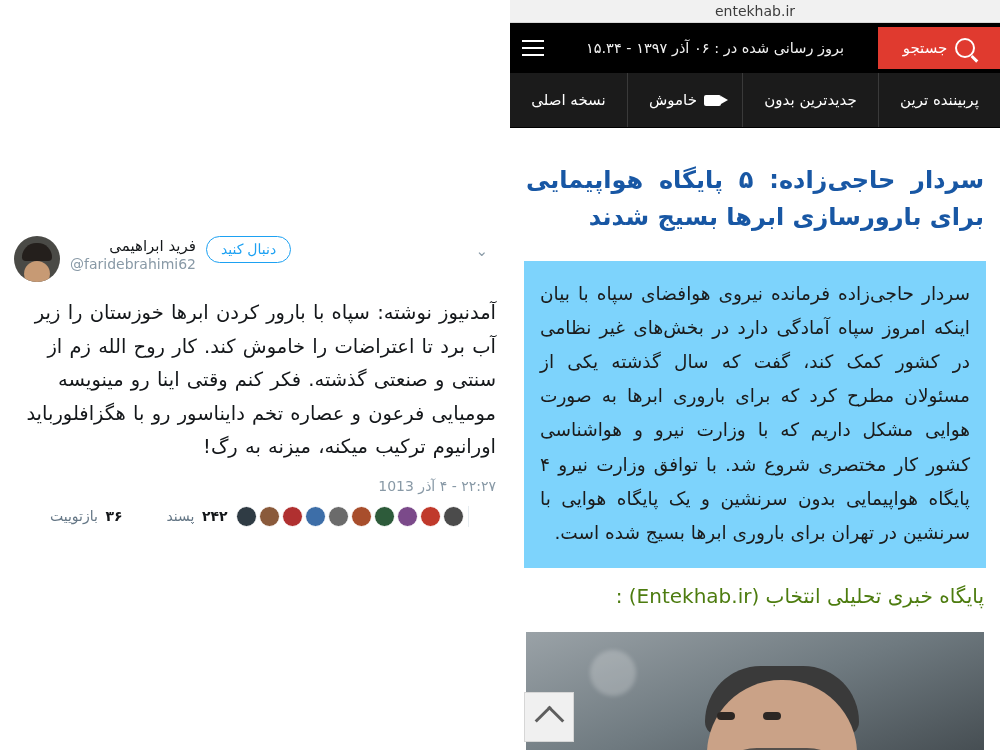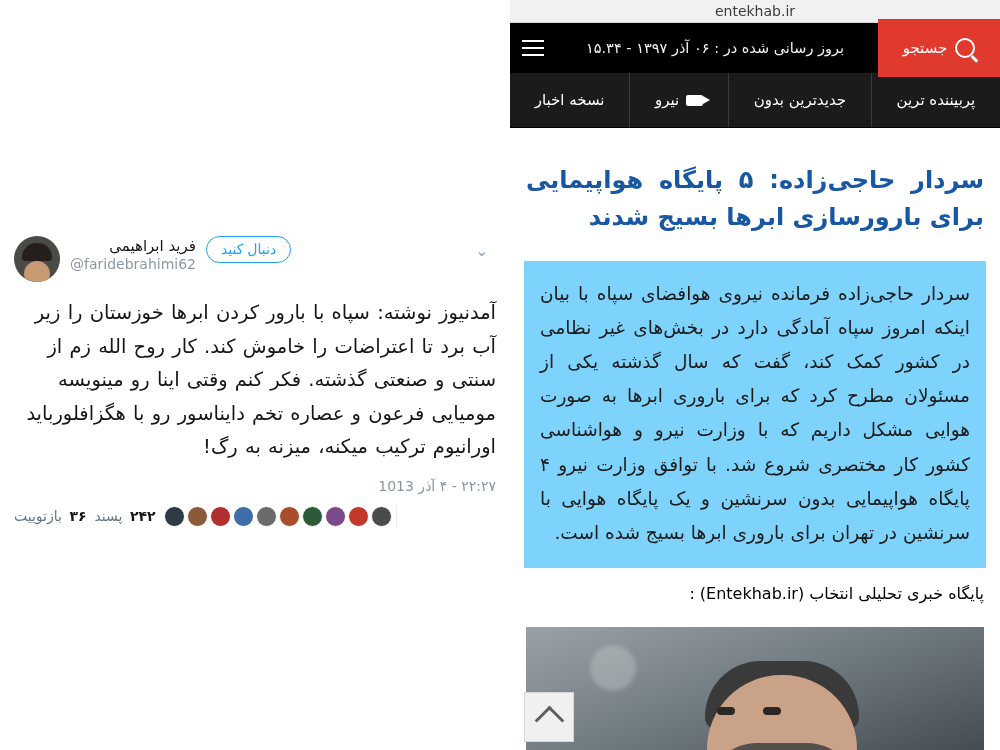--- a/index.html
+++ b/index.html
@@ -132,21 +132,21 @@
     align-items: center;
     gap: 8px;
     font-size: 14px;
     color: #14171a;
     border-top: 0;
   }
   .stat {
     white-space: nowrap;
   }
   .stat .num { font-weight: bold; }
-  .stat .lbl { color: #657786; margin-right: 3px; }
+  .stat .lbl { color: #657786; margin-right: 3px; margin-left: 36px; }
   .likers {
     display: flex;
     flex-direction: row-reverse;
     margin-right: 10px;
     padding-right: 2px;
     border-right: 1px solid #e6ecf0;
   }
   .likers .dot {
     width: 19px;
     height: 19px;
@@ -208,21 +208,21 @@
     text-align: center;
     font-size: 14.5px;
     color: #f2f2f2;
     direction: rtl;
     order: 2;
     padding-right: 4px;
   }
   .search-box {
     order: 1;
     width: 122px;
-    height: 58px;
+    height: 42px;
     background: #e03a2f;
     display: flex;
     flex-direction: row-reverse;
     align-items: center;
     justify-content: center;
     gap: 8px;
     cursor: pointer;
   }
   .search-box .lbl {
     font-size: 15px;
@@ -301,22 +301,22 @@
     direction: rtl;
     text-align: justify;
     font-size: 18.5px;
     line-height: 1.85;
     color: #1b1b1b;
   }
   .source-line {
     margin: 16px 16px 24px 16px;
     direction: rtl;
     text-align: right;
-    font-size: 16px;
-    color: #000000;
+    font-size: 20px;
+    color: #4d7c0f;
   }
   .source-line .lat { direction: ltr; unicode-bidi: embed; }
   .photo {
     margin: 0 16px;
     height: 200px;
     background: linear-gradient(160deg, #9aa2a7 0%, #6f7a80 40%, #2e3438 100%);
     position: relative;
     overflow: hidden;
   }
   .photo .head {
@@ -463,24 +463,24 @@
 
     <div class="navtabs">
       <div class="navtab">
         <span>پربیننده ترین</span>
       </div>
       <div class="navtab">
         <span>جدیدترین بدون</span>
       </div>
       <div class="navtab">
         <span class="cam-icon"></span>
-        <span>نیرو</span>
+        <span>خاموش</span>
       </div>
       <div class="navtab">
-        <span>نسخه اخبار</span>
+        <span>نسخه اصلی</span>
       </div>
     </div>
 
     <h1 class="headline">سردار حاجی‌زاده: ۵ پایگاه هواپیمایی برای بارورسازی ابرها بسیج شدند</h1>
 
     <div class="lead">سردار حاجی‌زاده فرمانده نیروی هوافضای سپاه با بیان اینکه امروز سپاه آمادگی دارد در بخش‌های غیر نظامی در کشور کمک کند، گفت که سال گذشته یکی از مسئولان مطرح کرد که برای باروری ابرها به صورت هوایی مشکل داریم که با وزارت نیرو و هواشناسی کشور کار مختصری شروع شد. با توافق وزارت نیرو ۴ پایگاه هواپیمایی بدون سرنشین و یک پایگاه هوایی با سرنشین در تهران برای باروری ابرها بسیج شده است.</div>
 
     <div class="source-line">
       <span>پایگاه خبری تحلیلی انتخاب (</span><span class="lat">Entekhab.ir</span><span>) :</span>
     </div>

